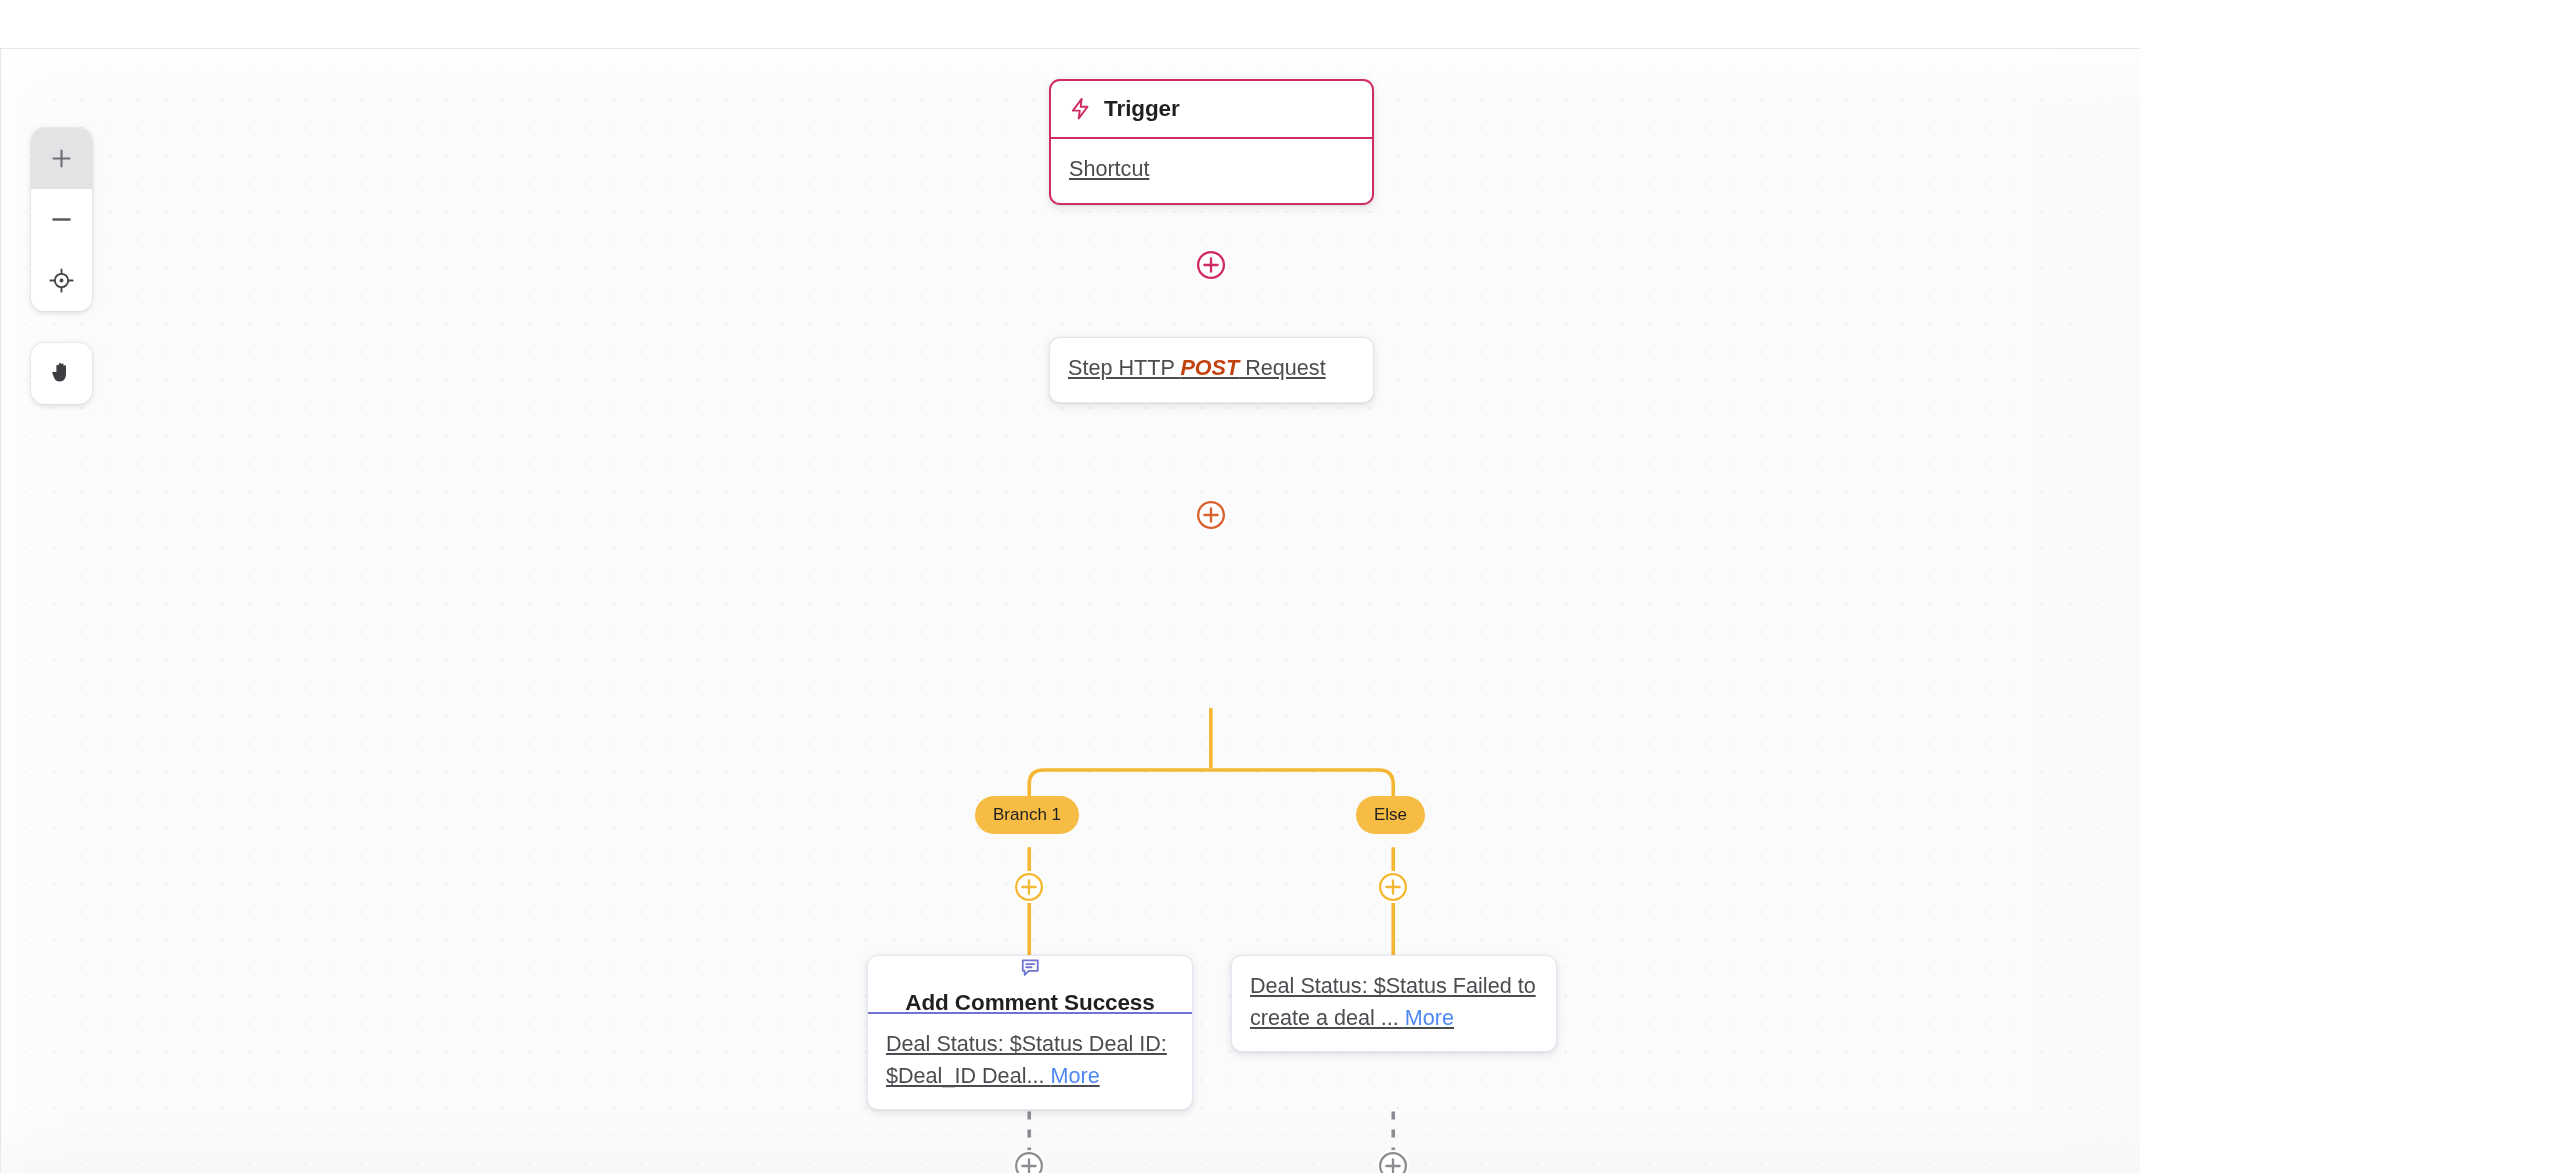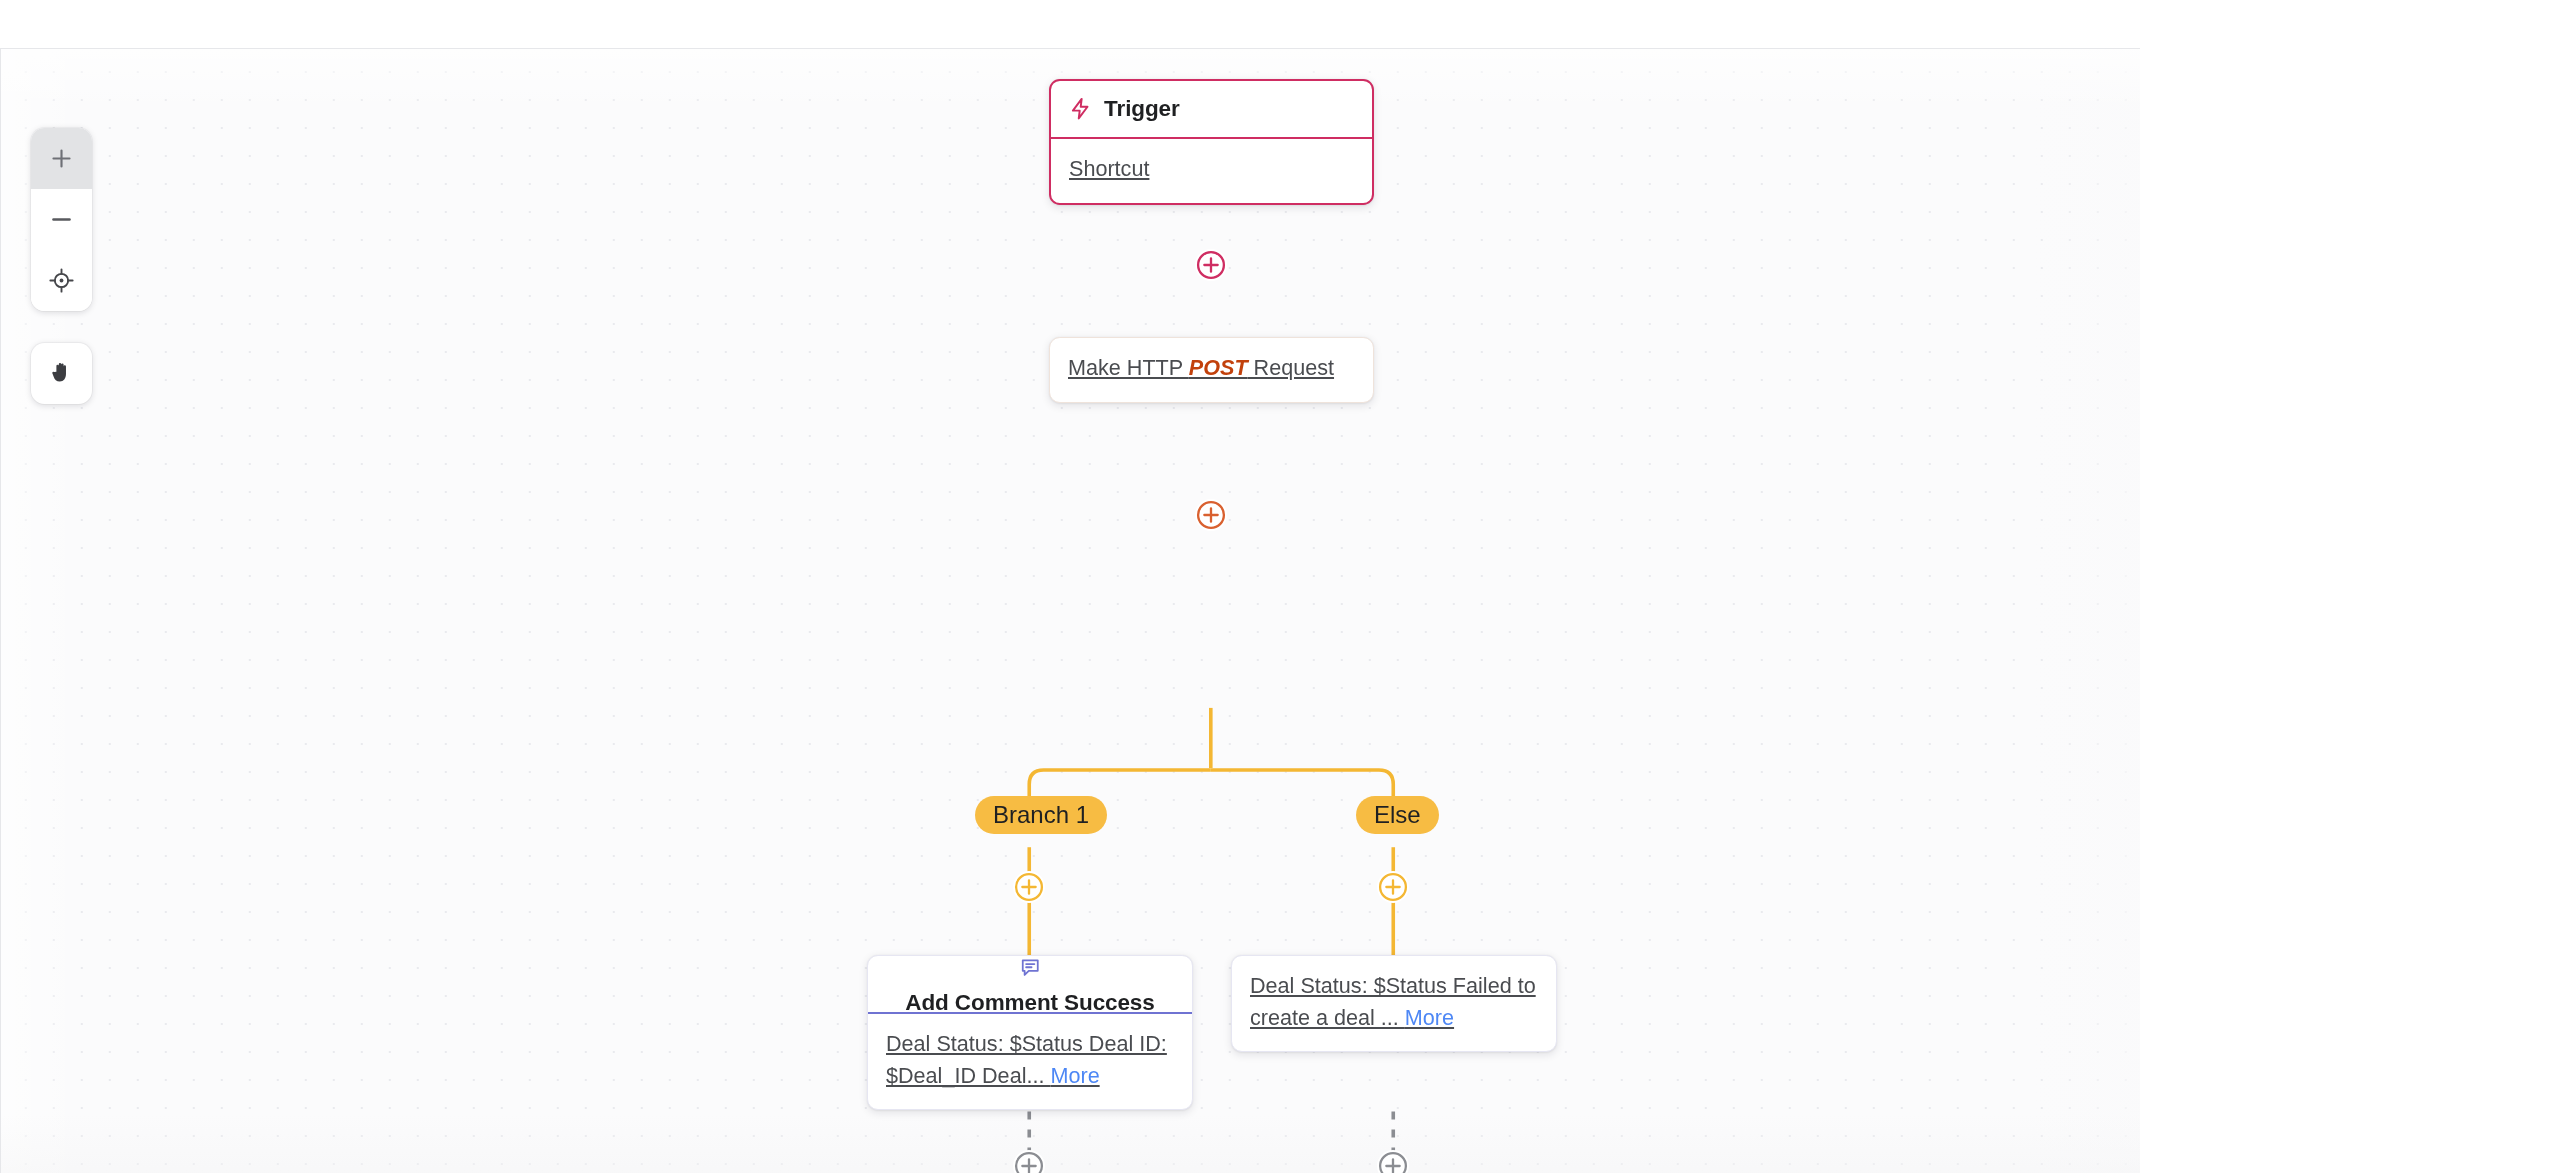--- a/index.html
+++ b/index.html
@@ -126,21 +126,21 @@
   .node--comment .node-head { border-bottom: 2.7px solid #6f73d2; flex-direction: column; }
 
   
   .branch-pill {
     position: absolute;
     height: 38px;
     padding: 0 18px;
     display: flex; align-items: center; justify-content: flex-end;
     background: #f7bc43;
     border-radius: 19px;
-    font-size: 24px;
+    font-size: 17px;
     color: #1f2022;
     white-space: nowrap;
     z-index: 22;
     cursor: pointer;
   }
 
   
   .add-btn {
     position: absolute;
     width: 32px; height: 32px;
@@ -199,21 +199,21 @@
         </span>
         <span class="node-title">Trigger</span>
       </div>
       <div class="node-body">
         <span>Shortcut</span>
       </div>
     </div>
 
     <div class="node node--http" style="left:1048px; top:288px; width:325px;">
       <div class="node-body">
-        <span>Make HTTP </span><b>POST</b><span> Request</span>
+        <span>Step HTTP </span><b>POST</b><span> Request</span>
       </div>
     </div>
 
 
     <div class="node node--comment" style="left:866px; top:906px; width:326px;">
       <div class="node-head">
         <span class="node-head-icon">
           <svg width="22.5" height="22.5" viewBox="0 0 24 24" fill="none" stroke="#6f73d2" stroke-width="1.9" stroke-linecap="round" stroke-linejoin="round">
             <path d="M4 4.6 h16 v11.2 h-9.6 L6 20.2 v-4.4 H4 z"></path>
             <line x1="7.6" y1="8.6" x2="16.4" y2="8.6"></line>

